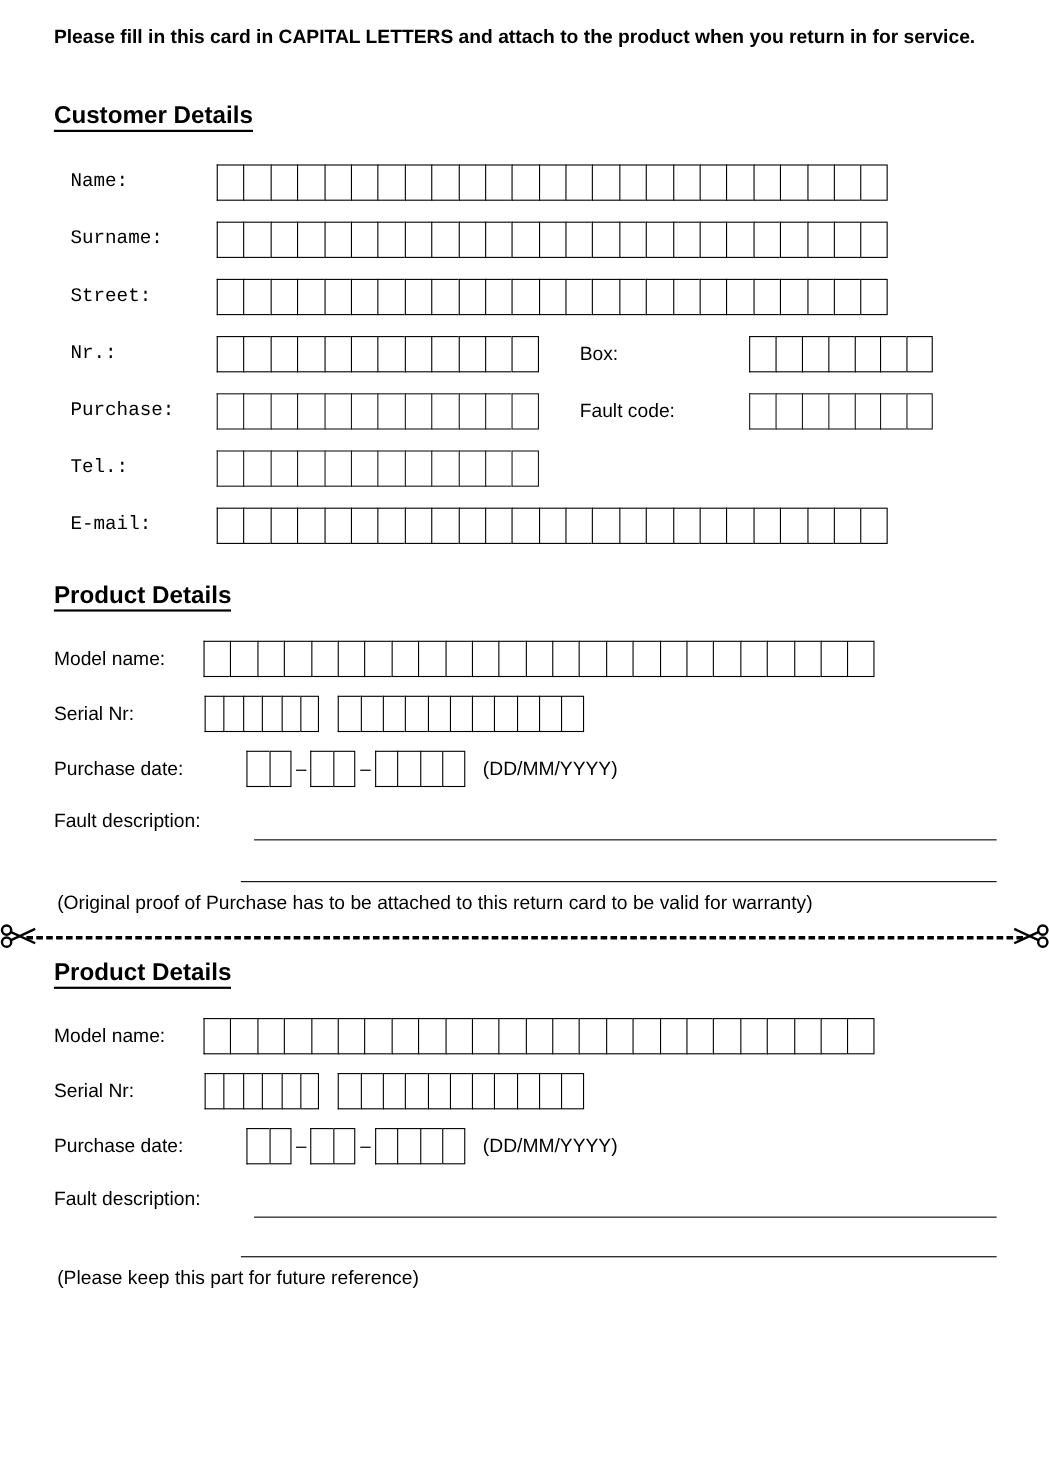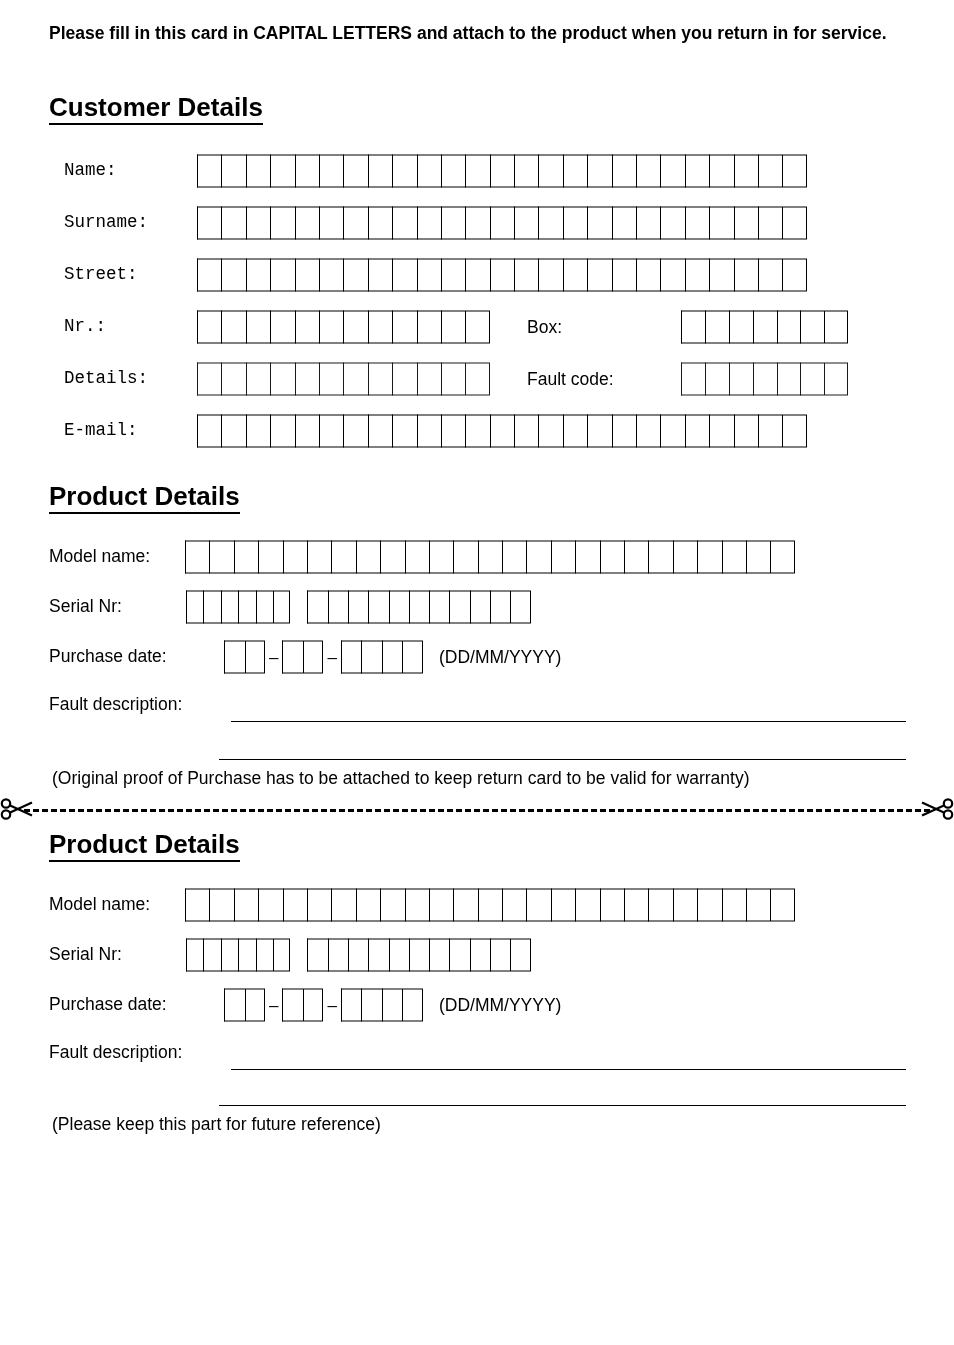--- a/index.html
+++ b/index.html
@@ -42,21 +42,21 @@
   .intro {
     font-size: 17.5px;
     font-weight: bold;
     line-height: 1.35;
     margin: 22px 0 0 0;
     padding: 0 56px 0 49px;
   }
 
   
   .section-head {
-    font-size: 26px;
+    font-size: 22px;
     font-weight: bold;
     margin: 0;
     padding-left: 49px;
   }
   .section-head span {
     border-bottom: 2.5px solid #000;
     padding-bottom: 1px;
   }
   #customer-details-heading { padding-top: 46px; }
 
@@ -331,21 +331,21 @@
           <div class="cell" style="width: 23.9px;"></div>
           <div class="cell" style="width: 23.9px;"></div>
           <div class="cell" style="width: 23.9px;"></div>
           <div class="cell" style="width: 23.9px;"></div>
           <div class="cell" style="width: 23.9px;"></div>
           <div class="cell" style="width: 23.9px;"></div>
         </div>
     </div>
 
     <div class="form-row cust-row">
-      <div class="row-label">Details:</div>
+      <div class="row-label">Purchase:</div>
       <div class="boxes thin">
           <div class="cell" style="width: 24.4px;"></div>
           <div class="cell" style="width: 24.4px;"></div>
           <div class="cell" style="width: 24.4px;"></div>
           <div class="cell" style="width: 24.4px;"></div>
           <div class="cell" style="width: 24.4px;"></div>
           <div class="cell" style="width: 24.4px;"></div>
           <div class="cell" style="width: 24.4px;"></div>
           <div class="cell" style="width: 24.4px;"></div>
           <div class="cell" style="width: 24.4px;"></div>
@@ -359,20 +359,37 @@
           <div class="cell" style="width: 23.9px;"></div>
           <div class="cell" style="width: 23.9px;"></div>
           <div class="cell" style="width: 23.9px;"></div>
           <div class="cell" style="width: 23.9px;"></div>
           <div class="cell" style="width: 23.9px;"></div>
           <div class="cell" style="width: 23.9px;"></div>
         </div>
     </div>
 
 
+    <div class="form-row cust-row">
+      <div class="row-label">Tel.:</div>
+      <div class="boxes thin">
+          <div class="cell" style="width: 24.4px;"></div>
+          <div class="cell" style="width: 24.4px;"></div>
+          <div class="cell" style="width: 24.4px;"></div>
+          <div class="cell" style="width: 24.4px;"></div>
+          <div class="cell" style="width: 24.4px;"></div>
+          <div class="cell" style="width: 24.4px;"></div>
+          <div class="cell" style="width: 24.4px;"></div>
+          <div class="cell" style="width: 24.4px;"></div>
+          <div class="cell" style="width: 24.4px;"></div>
+          <div class="cell" style="width: 24.4px;"></div>
+          <div class="cell" style="width: 24.4px;"></div>
+          <div class="cell" style="width: 24.4px;"></div>
+        </div>
+    </div>
 
     <div class="form-row cust-row">
       <div class="row-label">E-mail:</div>
       <div class="boxes">
           <div class="cell" style="width: 24.4px;"></div>
           <div class="cell" style="width: 24.4px;"></div>
           <div class="cell" style="width: 24.4px;"></div>
           <div class="cell" style="width: 24.4px;"></div>
           <div class="cell" style="width: 24.4px;"></div>
           <div class="cell" style="width: 24.4px;"></div>
@@ -489,21 +506,21 @@
 
     <div class="fault-row">
       <div class="row-label">Fault description:</div>
       <div class="fault-line first"></div>
     </div>
 
     <div class="fault-row" style="height:40px">
       <div class="fault-line second"></div>
     </div>
 
-    <p class="note">(Original proof of Purchase has to be attached to keep return card to be valid for warranty)</p>
+    <p class="note">(Original proof of Purchase has to be attached to this return card to be valid for warranty)</p>
   </div>
 
   <div class="cut-line">
     <div class="cut-dash"></div>
     <svg class="scissors left" viewBox="0 0 34 30">
       <circle cx="6" cy="9.5" r="4.2" fill="none" stroke="#000" stroke-width="2.2"></circle>
       <circle cx="6" cy="20.5" r="4.2" fill="none" stroke="#000" stroke-width="2.2"></circle>
       <line x1="9.6" y1="11.2" x2="32" y2="21.5" stroke="#000" stroke-width="2.2"></line>
       <line x1="9.6" y1="18.8" x2="32" y2="8.5" stroke="#000" stroke-width="2.2"></line>
     </svg>

